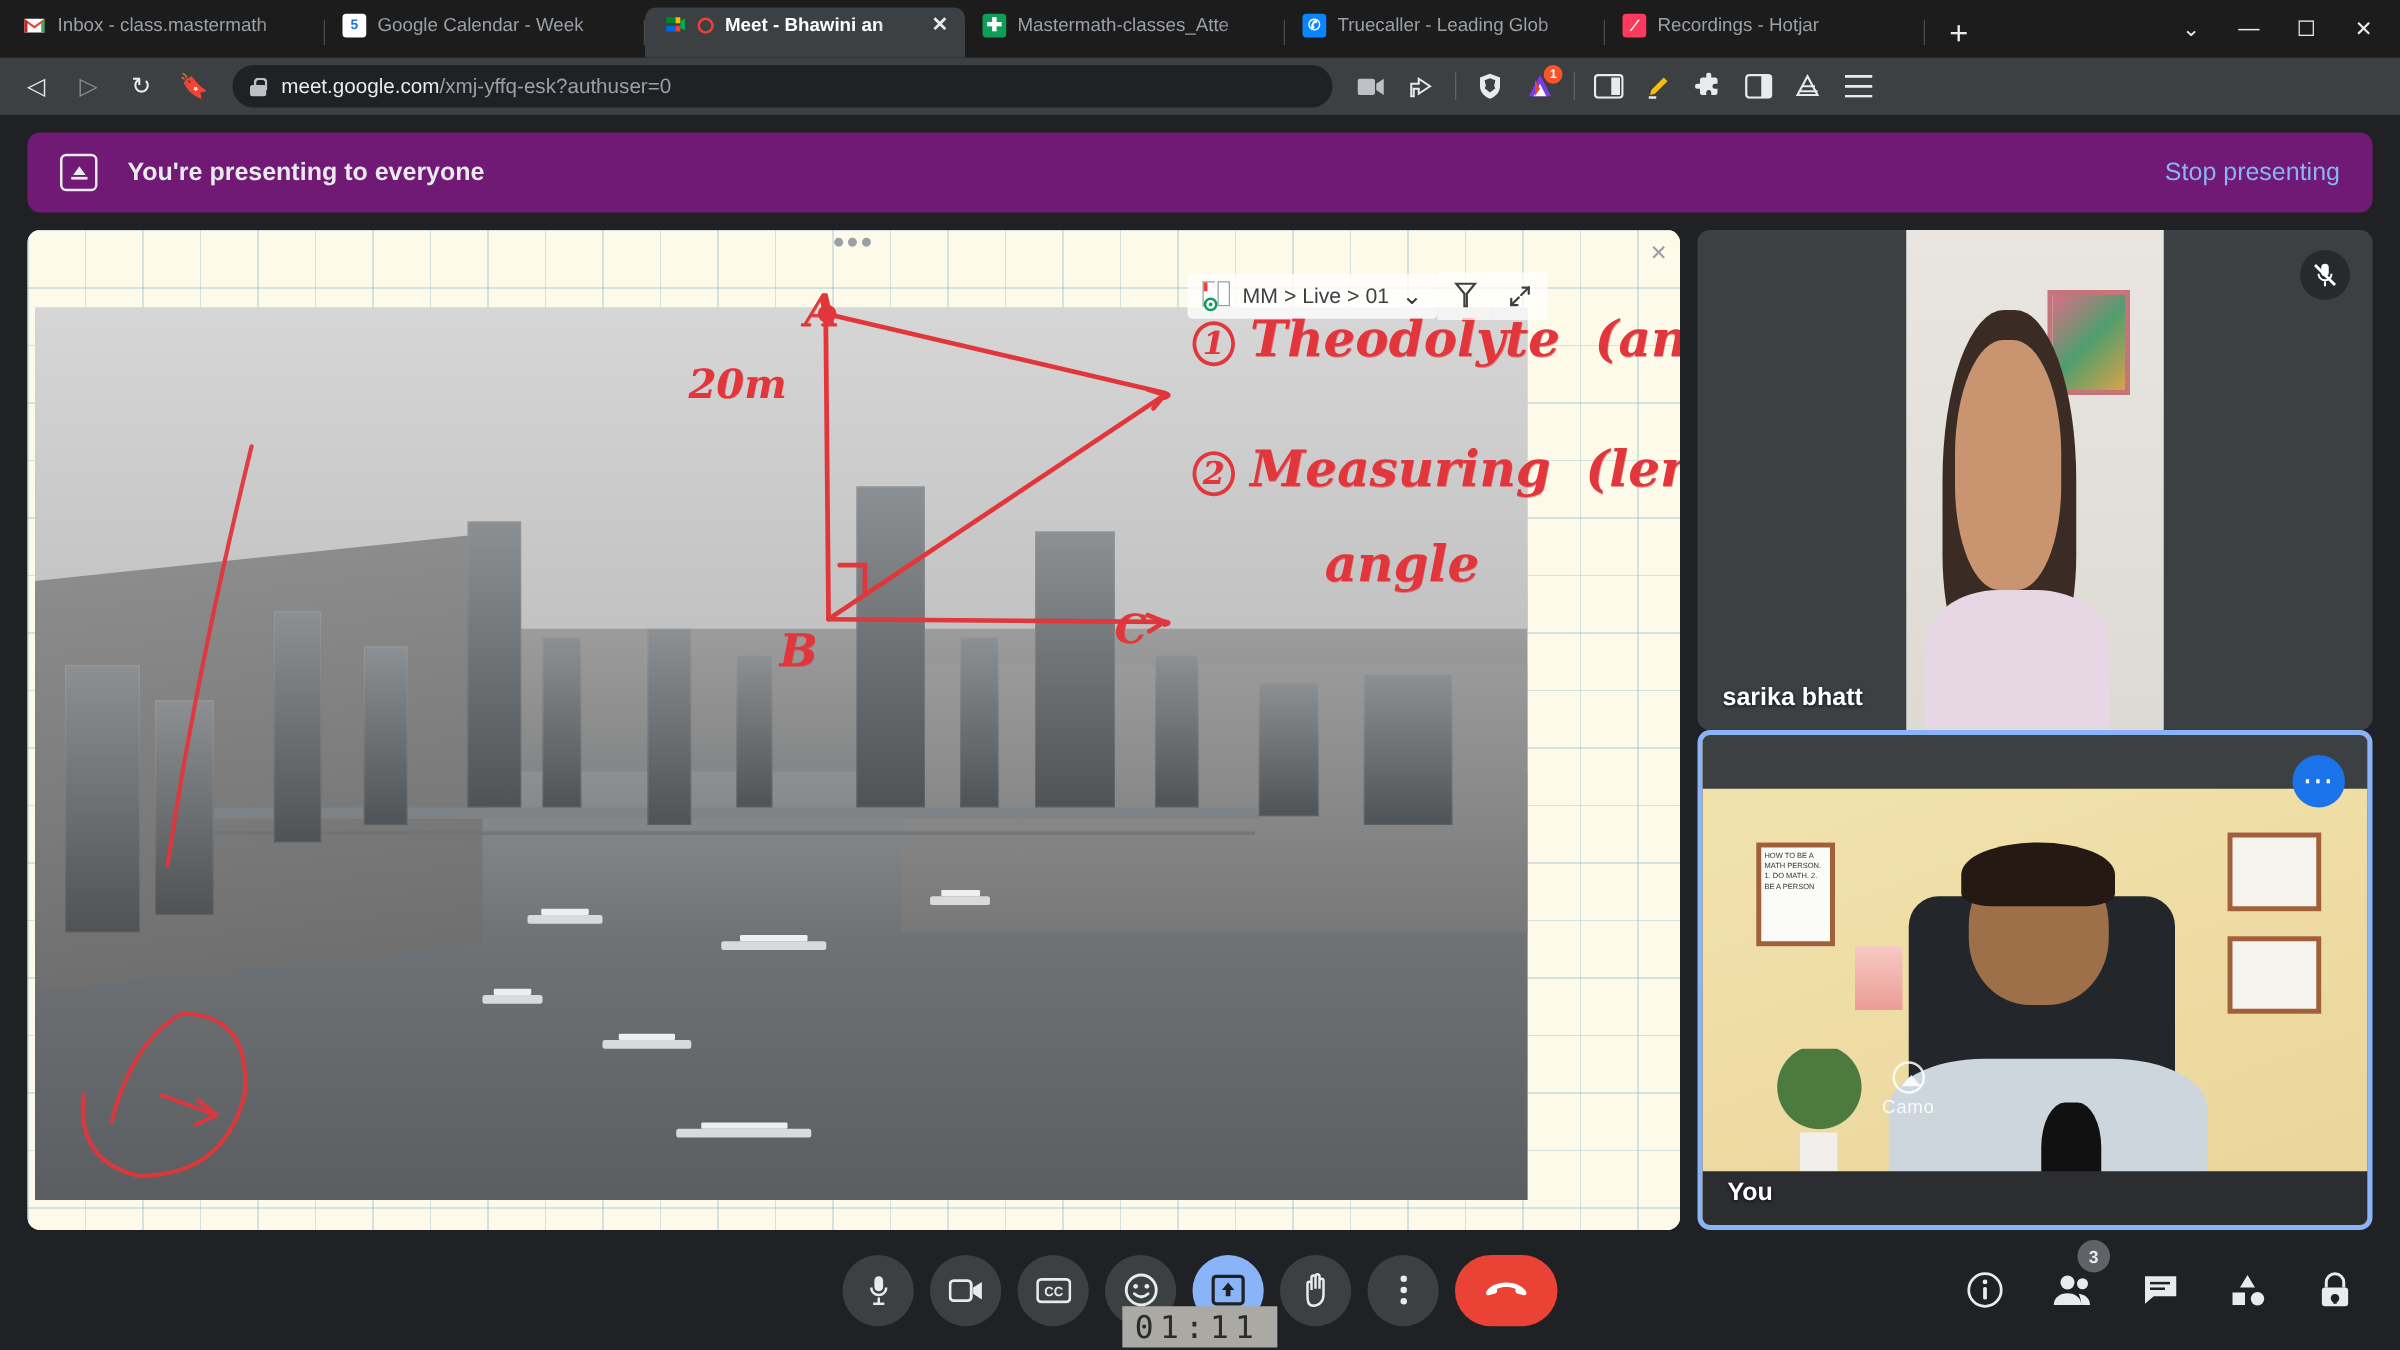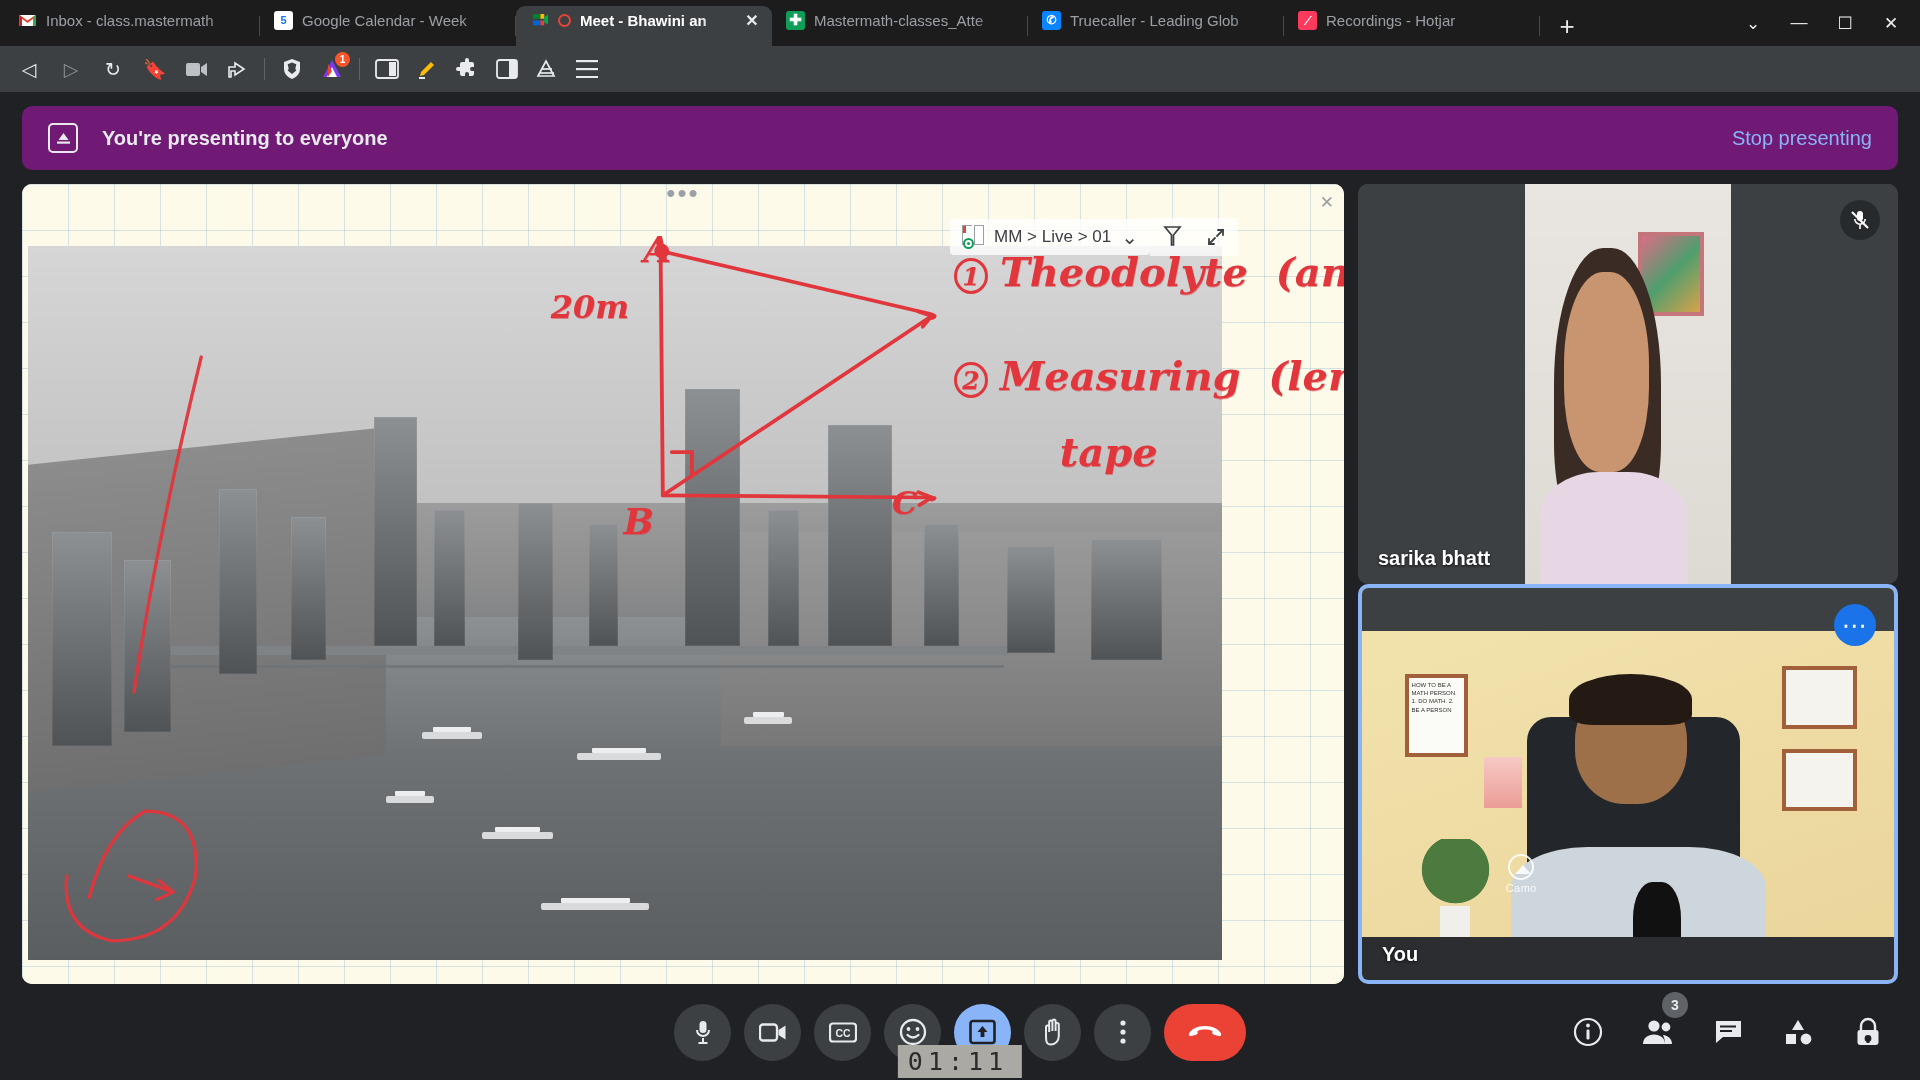--- a/index.html
+++ b/index.html
@@ -291,21 +291,21 @@
   .vid-self .plant {
     position: absolute; left: 11%; bottom: 10%; width: 13%; height: 26%;
     background: radial-gradient(circle at 50% 30%, #4d7a3f 0 42%, transparent 43%);
   }
   .vid-self .plant::after {
     content:""; position:absolute; left:28%; bottom:0; width:44%; height:34%;
     background:#f0efec;
   }
   .vid-self .camo {
     position: absolute; left: 27%; bottom: 22%; color: rgba(255,255,255,.85);
-    font-size: 11px; letter-spacing: .5px;
+    font-size: 15px; letter-spacing: .5px;
   }
   .vid-self .camo .ring {
     width: 26px; height: 26px; border: 2.5px solid rgba(255,255,255,.85);
     border-radius: 50%; margin: 0 auto 2px auto; position: relative;
   }
   .vid-self .camo .ring::after {
     content:""; position:absolute; left:5px; bottom:4px; border-left:8px solid transparent;
     border-right:8px solid transparent; border-bottom:9px solid rgba(255,255,255,.85);
   }
   .vid-self .topbar-strip { position:absolute; left:0; right:0; top:0; height:11%; background:#3c4043; }
@@ -414,20 +414,24 @@
       <div>✕</div>
     </div>
   </div>
 
   <div class="urlbar">
     <div class="navbtn">◁</div>
     <div class="navbtn disabled">▷</div>
     <div class="navbtn">↻</div>
     <div class="navbtn">🔖</div>
 
+    <div class="omnibox">
+      <span class="lock"></span>
+      <span class="url"><span>meet.google.com</span><span class="dim">/xmj-yffq-esk?authuser=0</span></span>
+    </div>
 
     <div class="ricons">
       <div class="ricon">
         <svg width="22" height="15" viewBox="0 0 22 15">
             <rect x="0" y="1" width="14" height="13" rx="2" fill="#bdc1c6"></rect>
             <path d="M15 5l6-4v13l-6-4z" fill="#bdc1c6"></path>
           </svg>
       </div>
       <div class="ricon">
         <svg width="22" height="20" viewBox="0 0 22 20">
@@ -572,21 +576,21 @@
           <div class="hw" style="left:65.8%;top:37.5%;font-size:32px">C</div>
 
           <div class="hw" style="left:70.5%;top:8.0%;font-size:40px">
             <span class="circnum">1</span><span>Theodolyte</span>&nbsp;&nbsp;<span>(angle)</span>
           </div>
 
           <div class="hw" style="left:70.5%;top:21.0%;font-size:40px">
             <span class="circnum">2</span><span>Measuring</span>&nbsp;&nbsp;<span>(length)</span>
           </div>
 
-          <div class="hw" style="left:78.5%;top:30.5%;font-size:40px">tape</div>
+          <div class="hw" style="left:78.5%;top:30.5%;font-size:40px">angle</div>
         </div>
 
         <div class="wb-header" style="top:34px;right:106px;">
           <div class="wb-chip">
             <span class="wb-icon-book">
               <span class="pg l"></span>
                 <span class="pg r"></span>
               <span class="redmark"></span>
                 <span class="rec"></span>
             </span>

